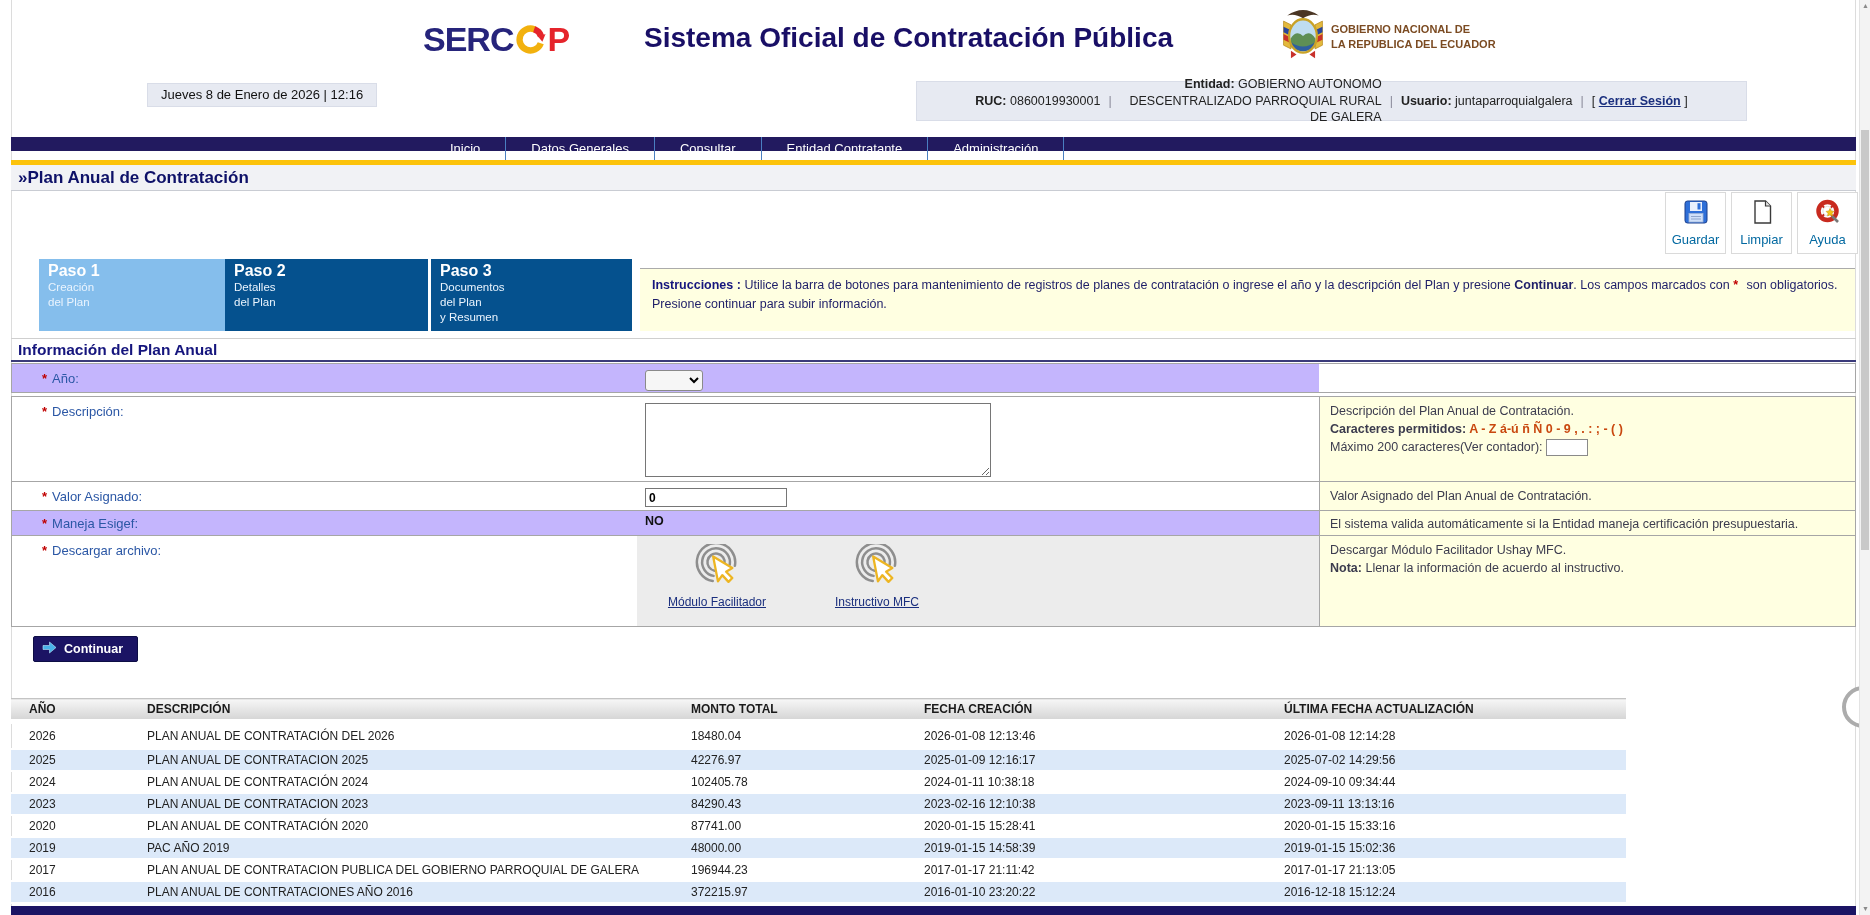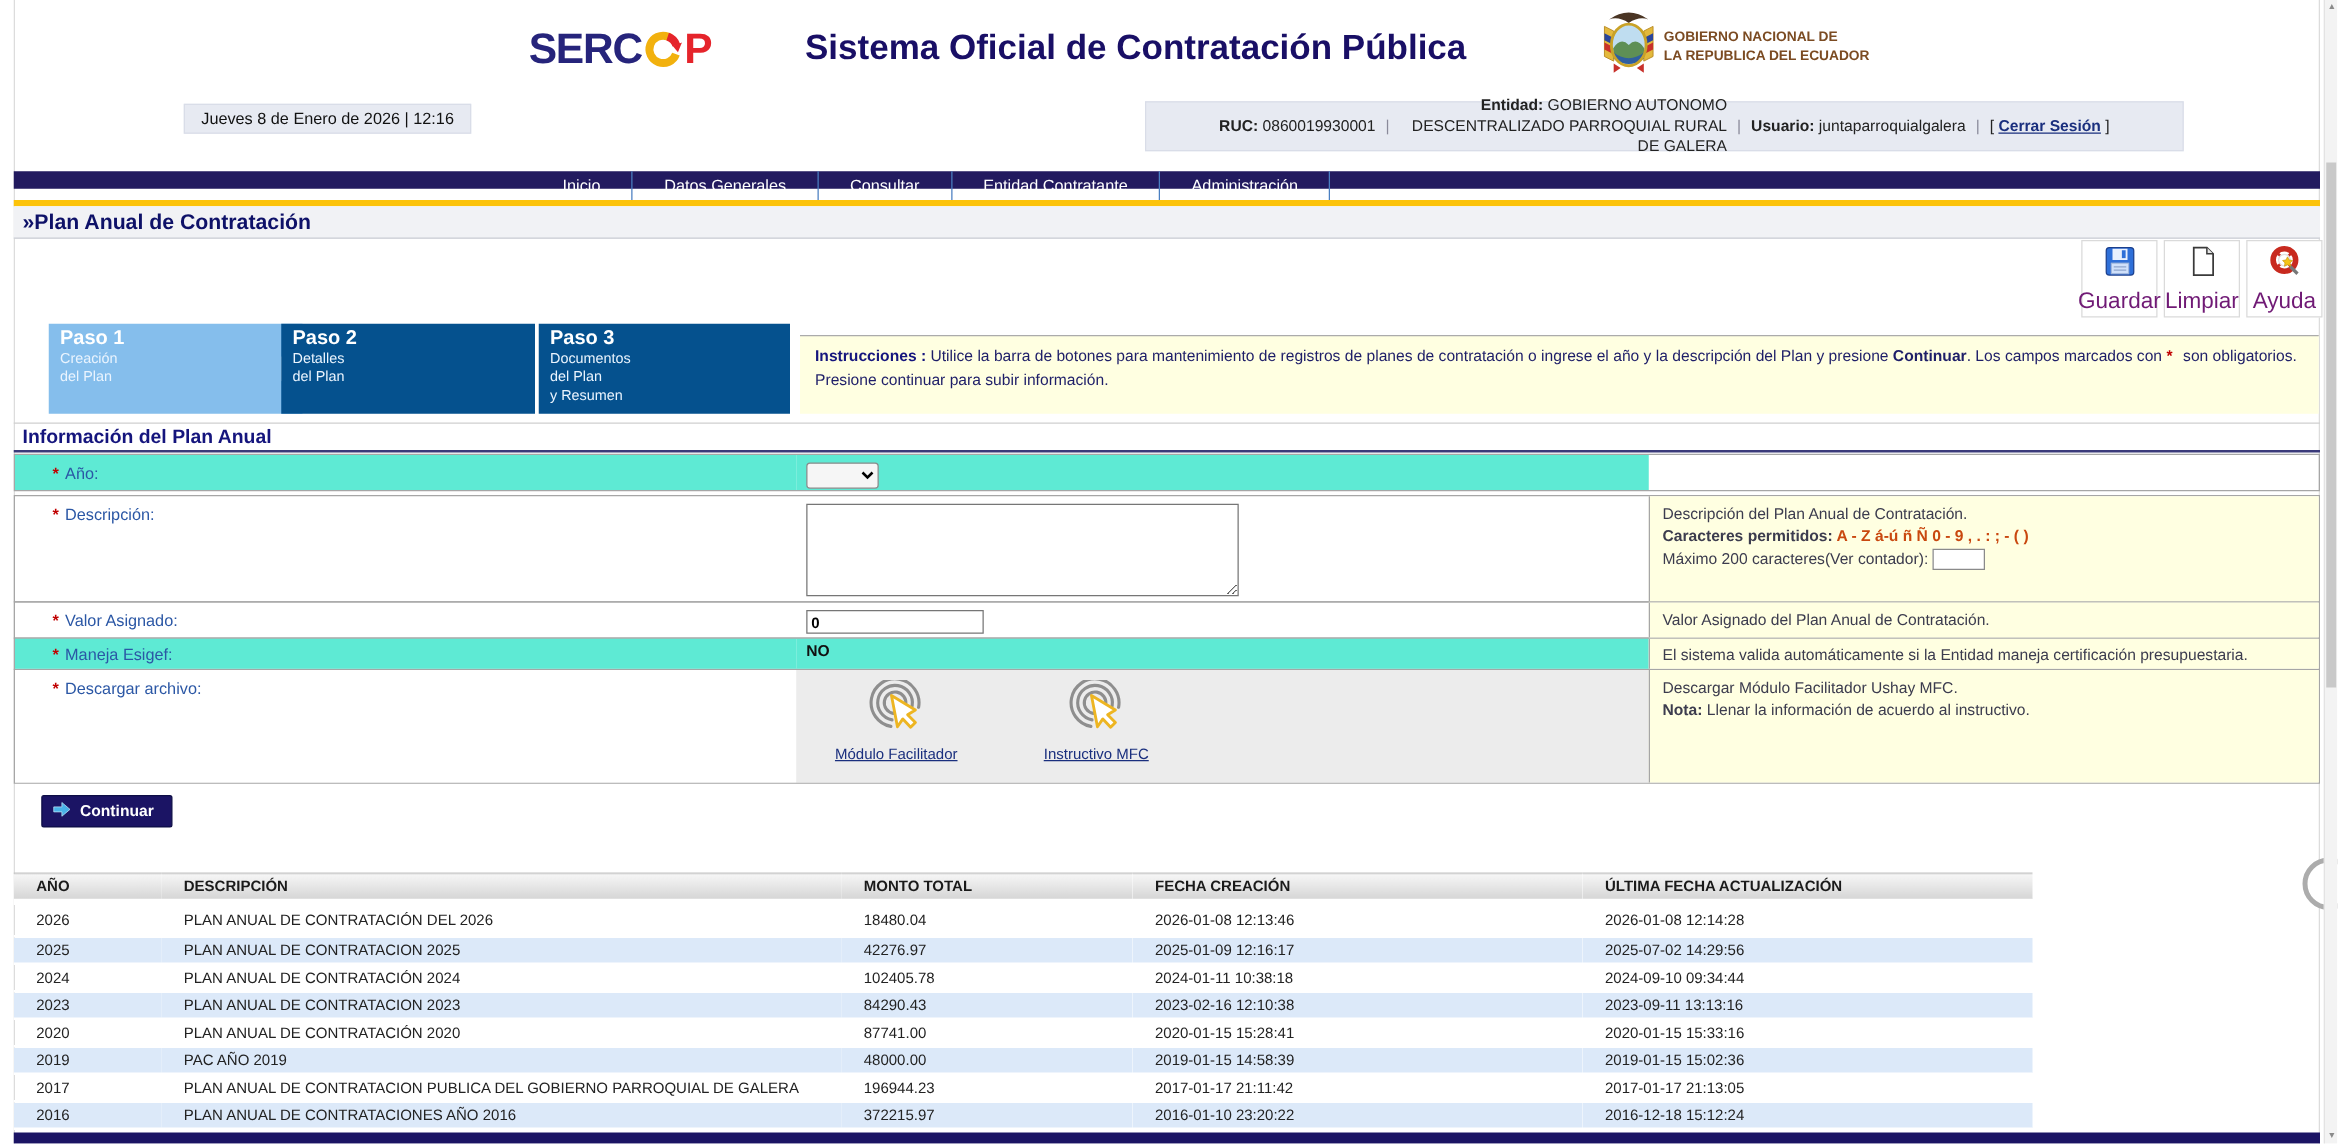--- a/index.html
+++ b/index.html
@@ -32,21 +32,21 @@
           border-right:1px solid #4A7FC1; cursor:pointer; }
   .gold-stripe { position:absolute; left:11px; top:160px; width:1845px; height:5px; background:#FCC30B; }
   .breadcrumb-row { position:absolute; left:11px; top:165px; width:1845px; height:26px;
           background:#F1F2F5; border-bottom:1px solid #C9CCD3; }
   .breadcrumb { font-size:17px; font-weight:bold; color:#0E1168; line-height:25px; padding-left:7px; }
 
   
   .toolbar { position:absolute; left:1665px; top:192px; display:flex; gap:5px; }
   .tool-btn { width:61px; height:62px; background:#fff; border:1px solid #DADADA; display:flex;
           flex-direction:column; align-items:center; justify-content:center; gap:3px; cursor:pointer; }
-  .tool-btn span.lbl { font-size:18px; color:#701a75; }
+  .tool-btn span.lbl { font-size:13px; color:#0369a1; }
 
   
   .step { position:absolute; top:259px; height:72px; color:#fff; padding:3px 0 0 9px; }
   .step .t { font-size:16px; font-weight:bold; }
   .step .ln { font-size:11.5px; line-height:1.3; color:#EAF4FE; }
   .step1 { left:19px;  width:203px; background:#85BEEC;margin-left:20px; }
   .step2 { left:225px; width:203px; background:#05518E; }
   .step3 { left:431px; width:201px; background:#05518E; }
   .step1 .tri { position:absolute; right:5px; top:50%; transform:translateY(-50%); width:0; height:0;
           border-top:10px solid transparent; border-bottom:10px solid transparent; border-left:12px solid #fff; }
@@ -60,21 +60,21 @@
           border-top:1px solid #CFCFCF; border-bottom:2px solid #3A3A7A; font-size:15.5px;
           font-weight:bold; color:#15157D; line-height:22px; padding-left:7px; }
   .formwrap { position:absolute; left:11px; top:364px; width:1845px; }
   .frow { display:flex; border:1px solid #A6A6A6; margin-top:-1px; }
   .frow.gap { margin-bottom:4px; }
   .fl { width:625px; padding:7px 0 0 30px; font-size:13px; color:#2B57A5; }
   .fv { width:682px; padding:4px 0 0 8px; }
   .fh { flex:1; background:#FFFFE1; border-left:1px solid #A6A6A6; padding:5px 0 0 10px;
           font-size:12.5px; color:#3C3C4E; line-height:1.45; }
   .req { color:#C00000; font-weight:bold; margin-right:5px; }
-  .bg-gray .fl, .bg-gray .fv { background:#5eead4; }
+  .bg-gray .fl, .bg-gray .fv { background:#c4b5fd; }
   .bg-mid .fv { background:#ECECEC; }
   .chars { color:#C9480F; font-weight:bold; }
   .anio-select { width:58px; height:21px; margin-top:2px; border:1px solid #8A8A8A; border-radius:3px;
           background:#F6F6F6; font-size:12px; }
   .desc-textarea { width:346px; height:74px; border:1px solid #767676; resize:both; margin-top:2px; }
   .valor-input { width:142px; height:19px; border:1px solid #767676; font-size:12px; font-weight:bold;
           padding-left:3px; margin-top:2px; }
   .counter-input { width:42px; height:17px; border:1px solid #8A8A8A; vertical-align:middle; margin-left:3px; }
   .esigef-val { font-size:12.5px; font-weight:bold; color:#111; padding-top:3px; }
   .dl-zone { display:flex; gap:40px; padding:4px 0 0 12px; }

